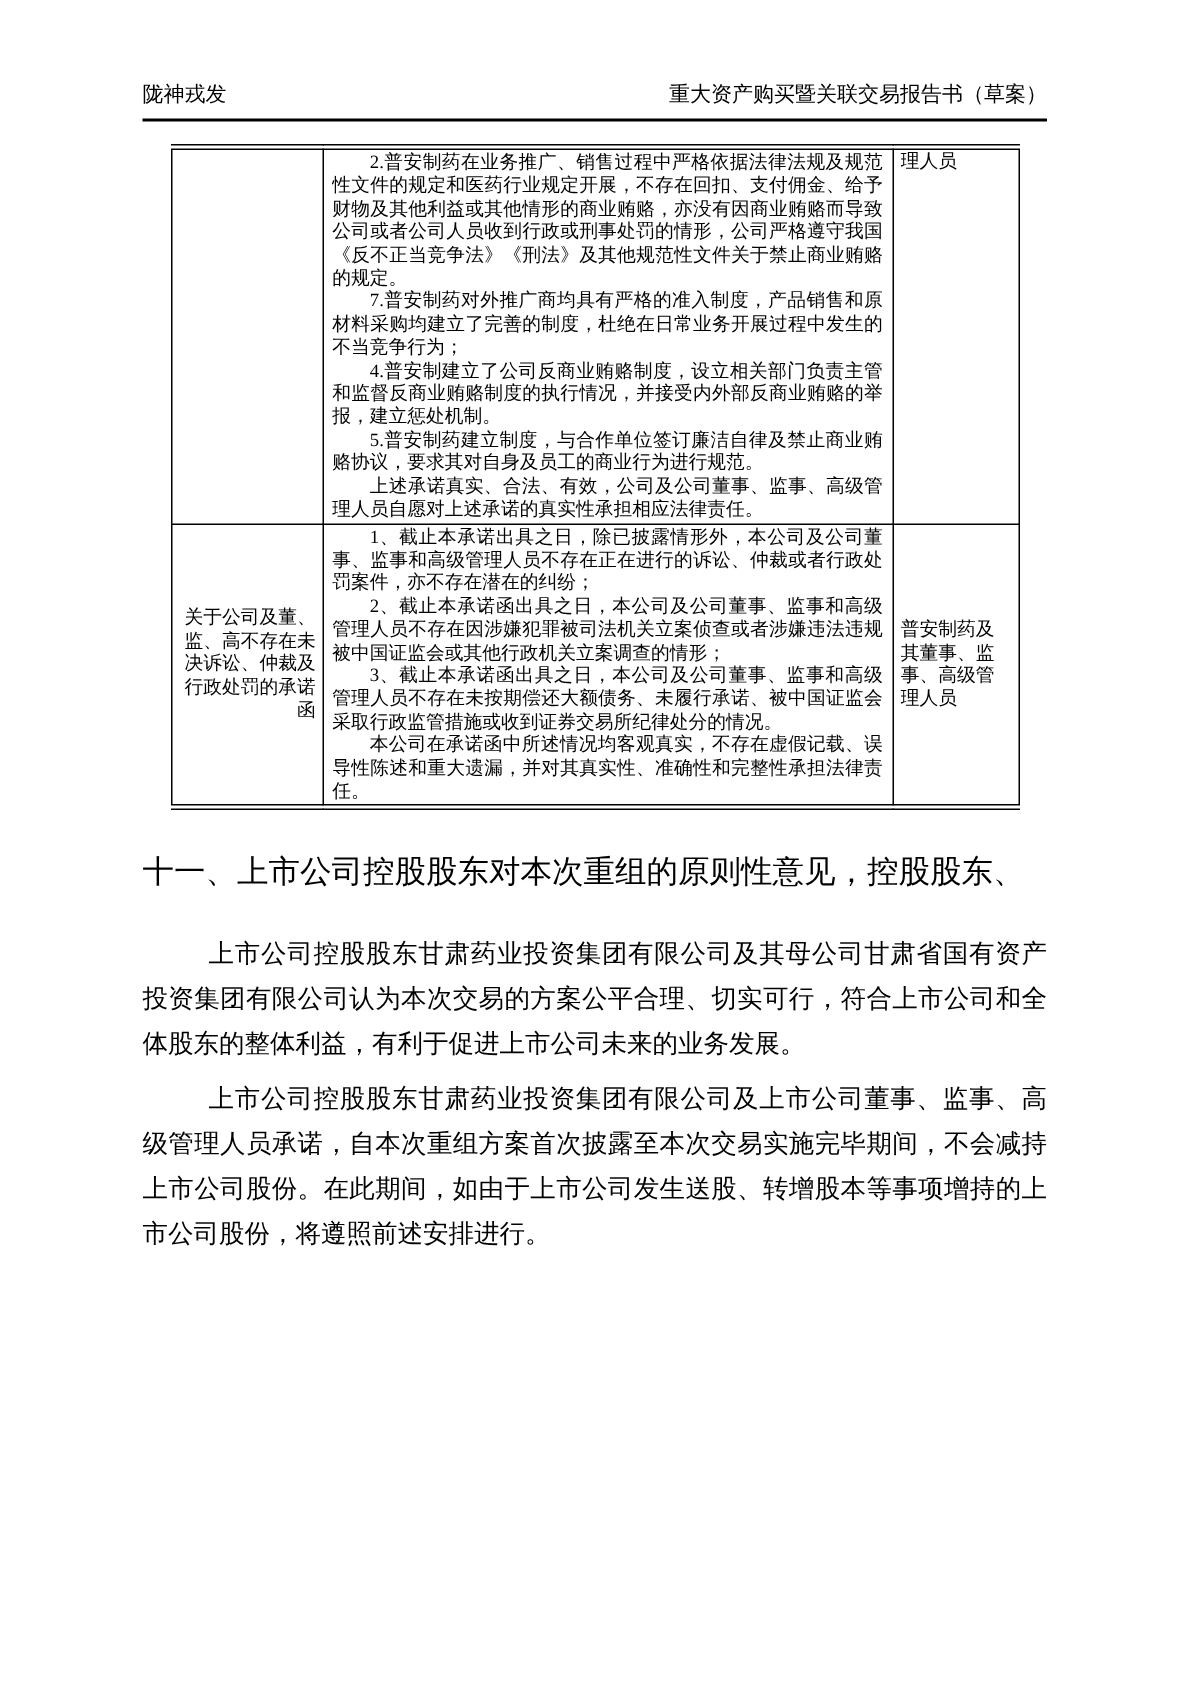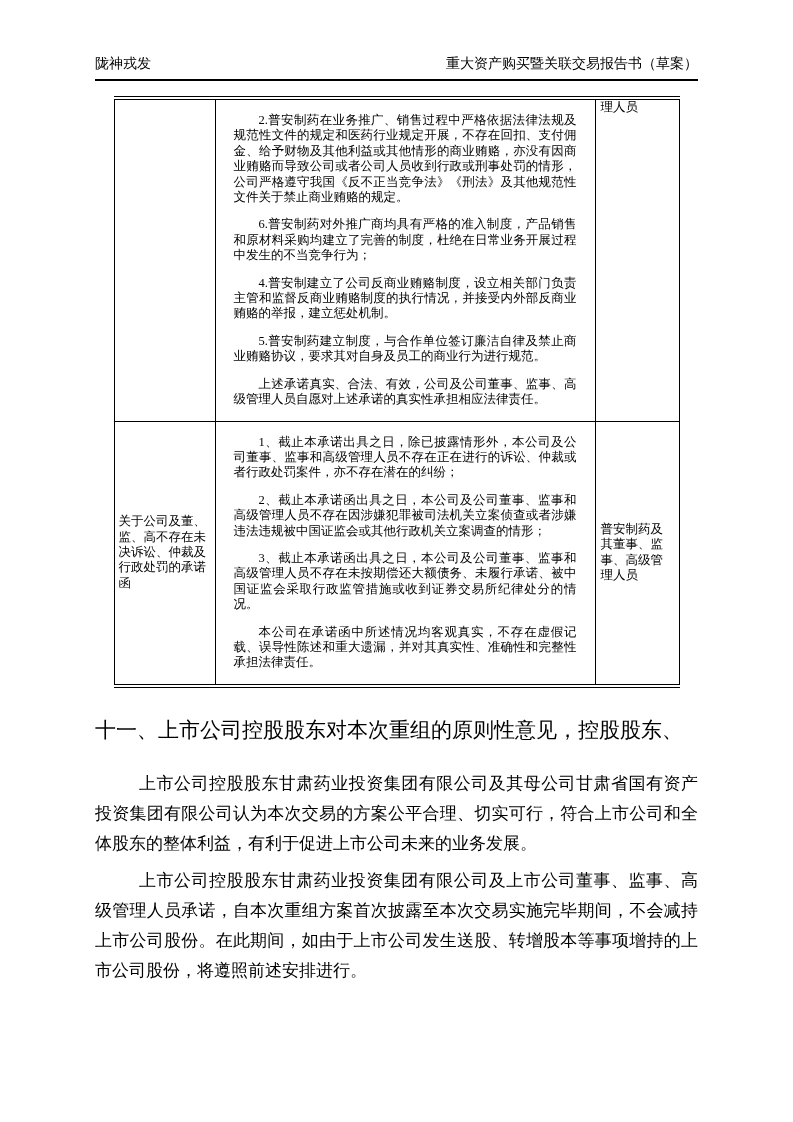--- a/index.html
+++ b/index.html
@@ -35,31 +35,31 @@
     border-top: 4px double #000000;
     border-bottom: 4px double #000000;
   }
   .doc-table td {
     border: 1px solid #000000;
     padding: 1px 6px;
     vertical-align: middle;
   }
   .doc-table td.label-cell {
     width: 101px;
-    text-align: left;
+    text-align: right;
     padding: 1px 4px;
   }
   .doc-table td.content-cell { width: 380px; }
   .doc-table td.party-cell {
     width: 84px;
     padding: 1px 5px;
   }
   .doc-table td.v-top { vertical-align: top; font-family: Liberation Mono, monospace; }
   .doc-table .content-cell p {
-    margin: 12px;
+    margin: 0;
     text-indent: 2em;
     text-align: justify;
   }
   
   .section-heading {
     margin: 21px 0 18px 0;
     font-family: "Liberation Sans", "DejaVu Sans", sans-serif;
     font-weight: normal;
     font-size: 21px;
     line-height: 42px;
@@ -91,21 +91,21 @@
     <span>陇神戎发</span>
     <span>重大资产购买暨关联交易报告书（草案）</span>
   </div>
 
   <table class="doc-table">
     <tbody>
         <tr>
       <td class="label-cell"></td>
       <td class="content-cell">
         <p>2.普安制药在业务推广、销售过程中严格依据法律法规及规范性文件的规定和医药行业规定开展，不存在回扣、支付佣金、给予财物及其他利益或其他情形的商业贿赂，亦没有因商业贿赂而导致公司或者公司人员收到行政或刑事处罚的情形，公司严格遵守我国《反不正当竞争法》《刑法》及其他规范性文件关于禁止商业贿赂的规定。</p>
-        <p>6.普安制药对外推广商均具有严格的准入制度，产品销售和原材料采购均建立了完善的制度，杜绝在日常业务开展过程中发生的不当竞争行为；</p>
+        <p>7.普安制药对外推广商均具有严格的准入制度，产品销售和原材料采购均建立了完善的制度，杜绝在日常业务开展过程中发生的不当竞争行为；</p>
         <p>4.普安制建立了公司反商业贿赂制度，设立相关部门负责主管和监督反商业贿赂制度的执行情况，并接受内外部反商业贿赂的举报，建立惩处机制。</p>
         <p>5.普安制药建立制度，与合作单位签订廉洁自律及禁止商业贿赂协议，要求其对自身及员工的商业行为进行规范。</p>
         <p>上述承诺真实、合法、有效，公司及公司董事、监事、高级管理人员自愿对上述承诺的真实性承担相应法律责任。</p>
       </td>
       <td class="party-cell v-top">理人员</td>
     </tr>
     <tr>
       <td class="label-cell">关于公司及董、监、高不存在未决诉讼、仲裁及行政处罚的承诺函</td>
       <td class="content-cell">
         <p>1、截止本承诺出具之日，除已披露情形外，本公司及公司董事、监事和高级管理人员不存在正在进行的诉讼、仲裁或者行政处罚案件，亦不存在潜在的纠纷；</p>

